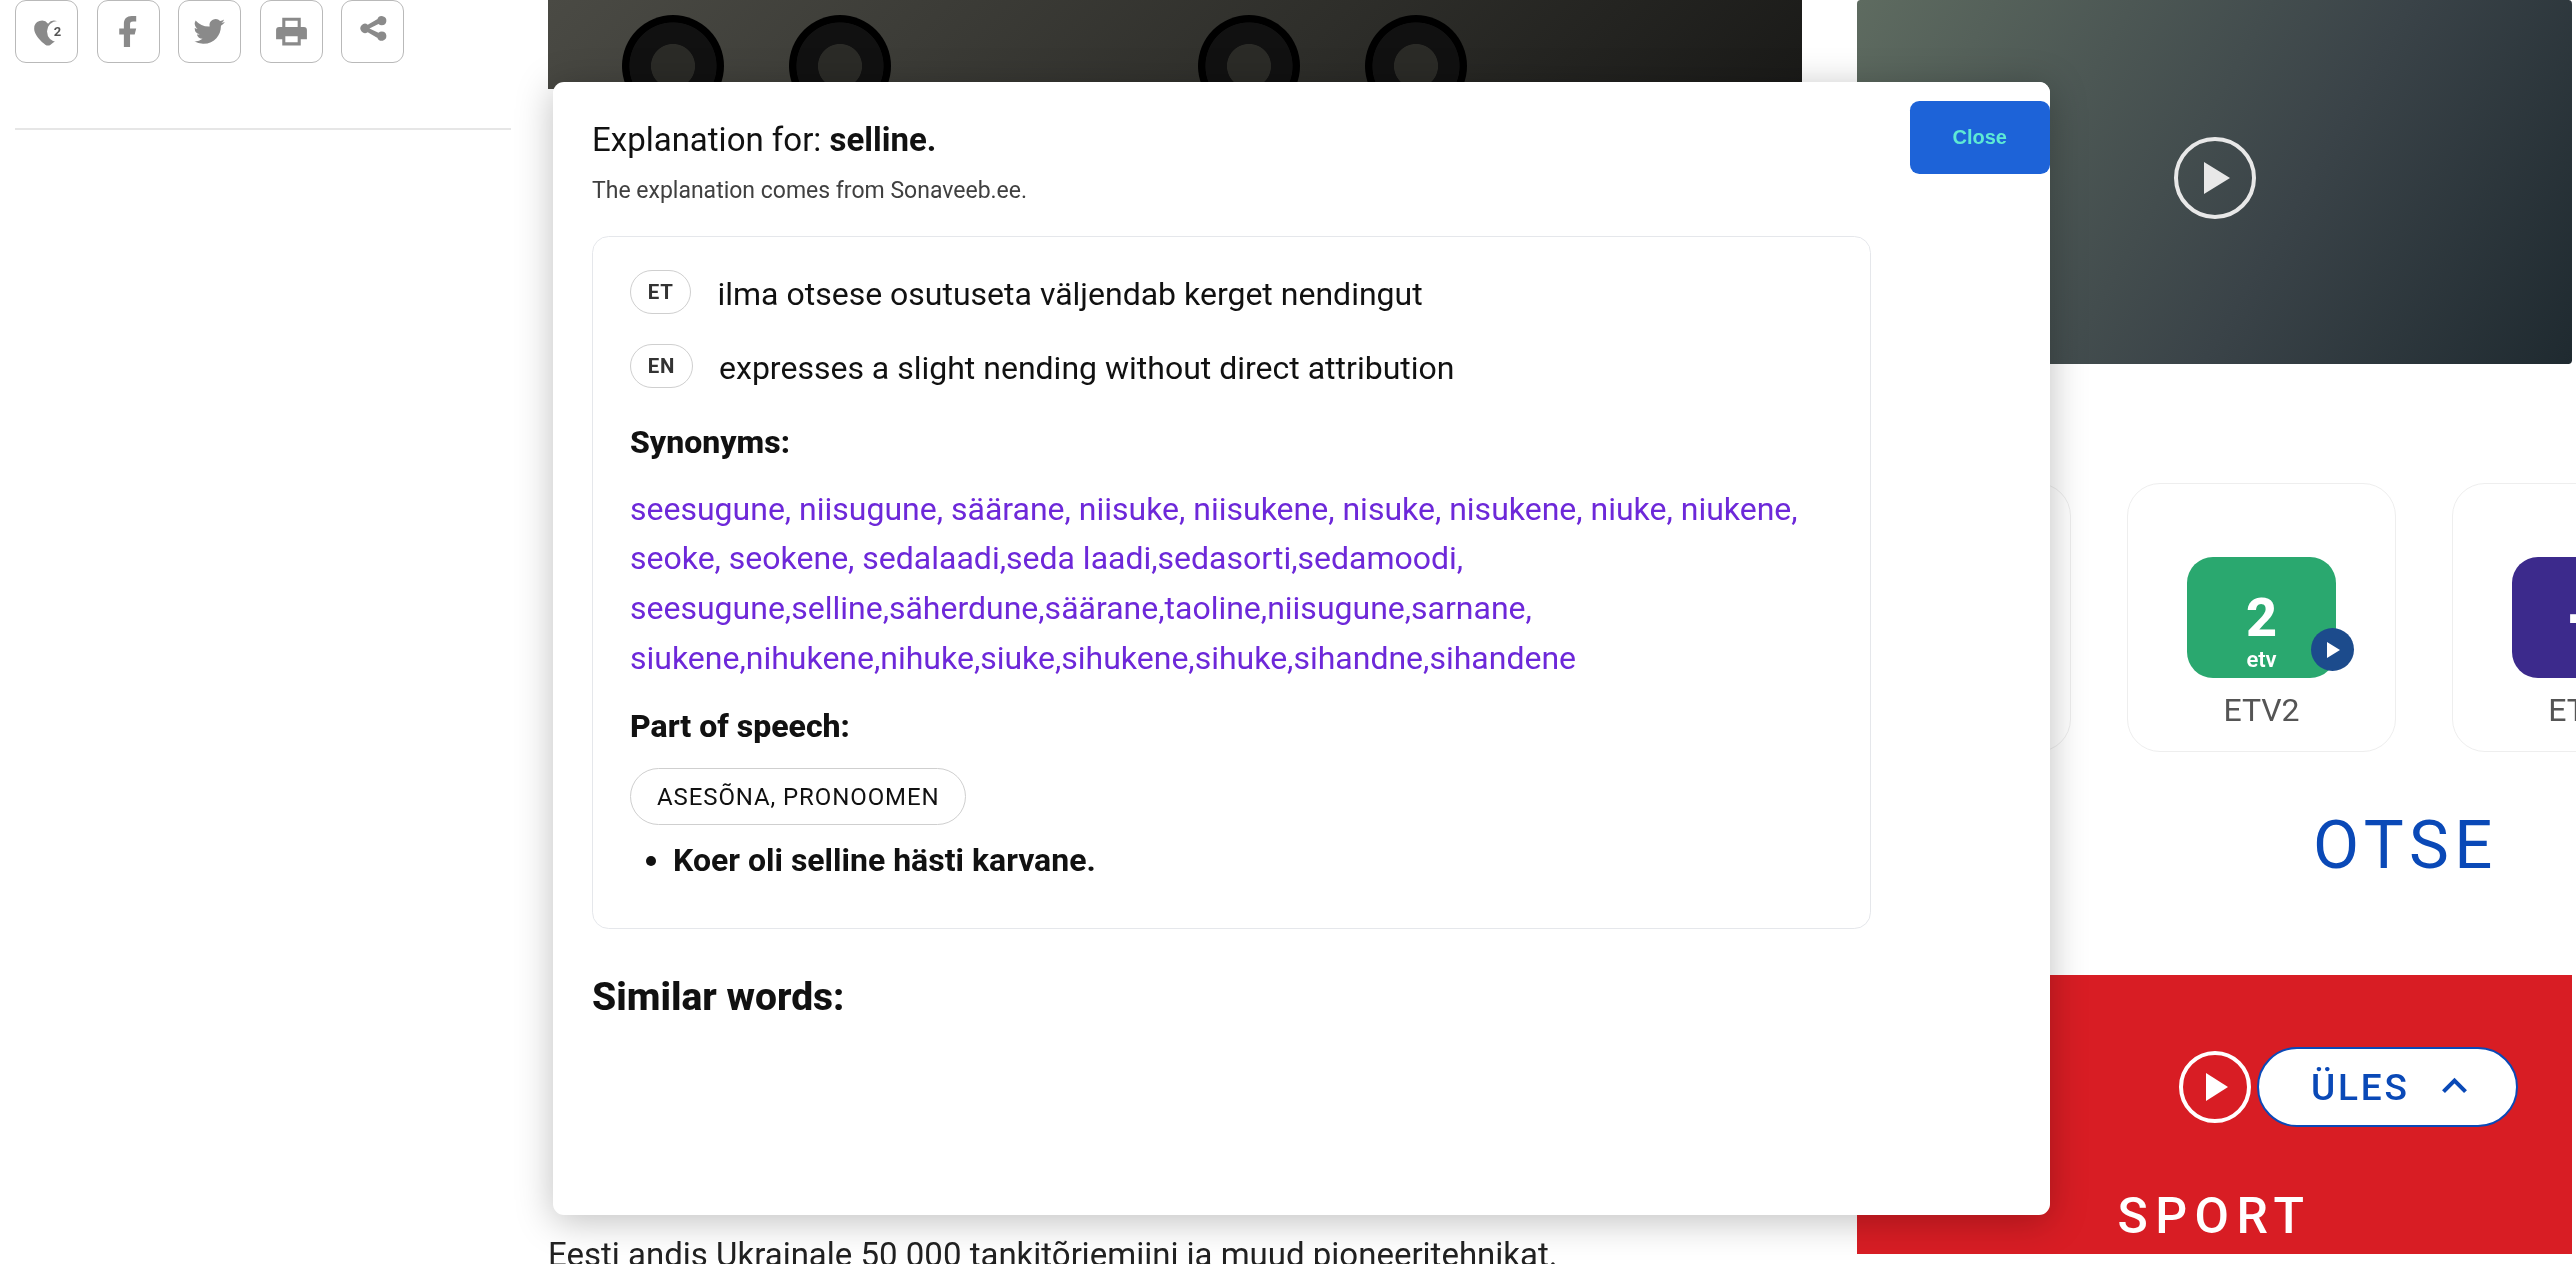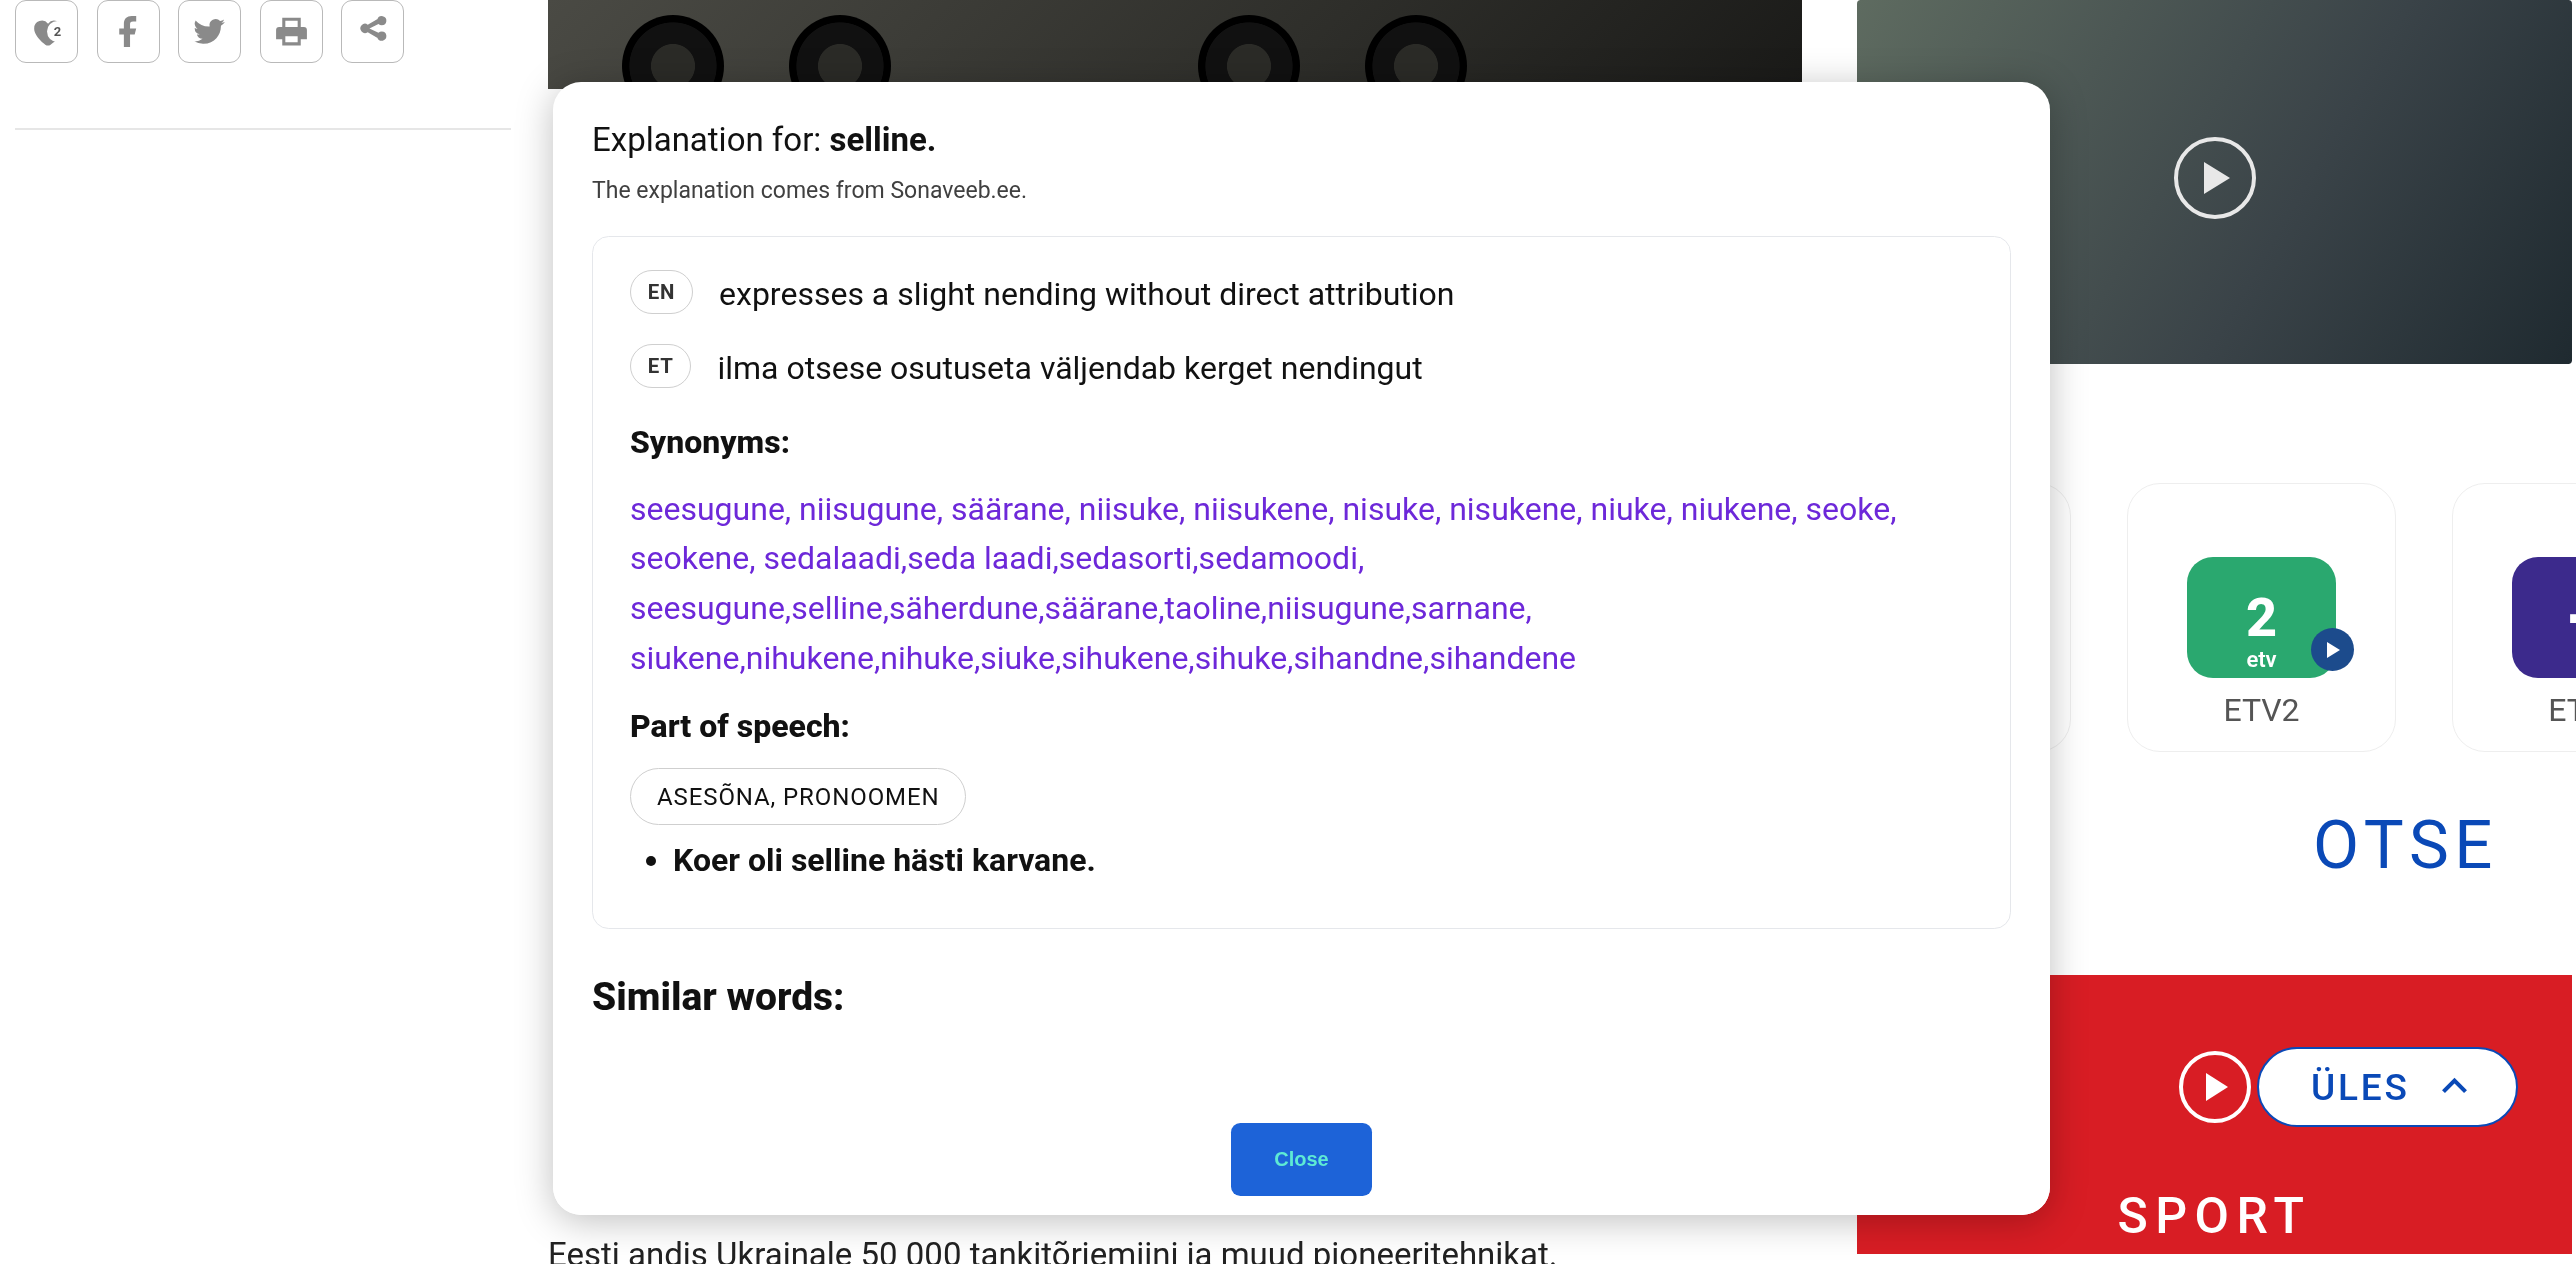--- a/index.html
+++ b/index.html
@@ -192,23 +192,23 @@
   .modal-backdrop {
     position: absolute; inset:0;
     background: transparent;
   }
   .modal {
     position: absolute;
     left: 553px; top: 82px;
     width: 1497px;
     height: 1133px;
     background:#fff;
-    border-radius: 28px;
+    border-radius: 11px;
     box-shadow: 0 5.6px 37px rgba(0,0,0,.25);
-    display:flex;flex-direction:column;
+    display:flex;
     overflow:hidden;
   }
   .modal-body{
     flex:1;overflow-y:auto;
     padding: 33px 39px 0 39px;
     font-size:32px;
     line-height:1.5;
   }
   .title-line{font-size:33px;color:#111;}
   .title-line b{font-weight:700;}
@@ -341,26 +341,26 @@
 <div class="modal-backdrop"></div>
 <div class="modal">
   <div class="modal-body">
     <div class="title-line">
       <span>Explanation for: </span><b>selline.</b>
     </div>
     <div class="subtitle">The explanation comes from Sonaveeb.ee.</div>
 
     <div class="card">
       <div class="def-row">
+        <span class="lang-badge">ET</span>
+        <span>ilma otsese osutuseta väljendab kerget nendingut</span>
+      </div>
+      <div class="def-row">
         <span class="lang-badge">EN</span>
         <span>expresses a slight nending without direct attribution</span>
-      </div>
-      <div class="def-row">
-        <span class="lang-badge">ET</span>
-        <span>ilma otsese osutuseta väljendab kerget nendingut</span>
       </div>
 
       <div class="section-h">Synonyms:</div>
       <div class="syn-block">seesugune, niisugune, säärane, niisuke, niisukene, nisuke, nisukene, niuke, niukene, seoke, seokene, sedalaadi,seda laadi,sedasorti,sedamoodi, seesugune,selline,säherdune,säärane,taoline,niisugune,sarnane, siukene,nihukene,nihuke,siuke,sihukene,sihuke,sihandne,sihandene</div>
 
       <div class="section-h">Part of speech:</div>
       <span class="pos-badge">ASESÕNA, PRONOOMEN</span>
 
       <ul class="examples">
         <li>Koer oli selline hästi karvane.</li>

